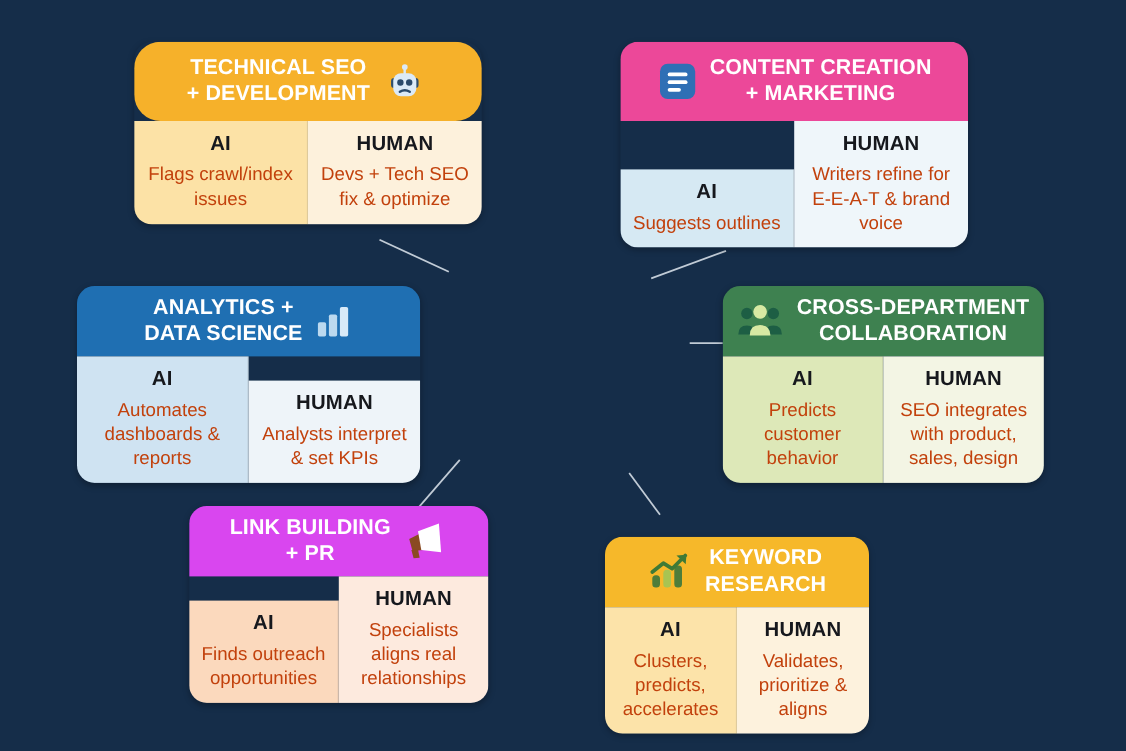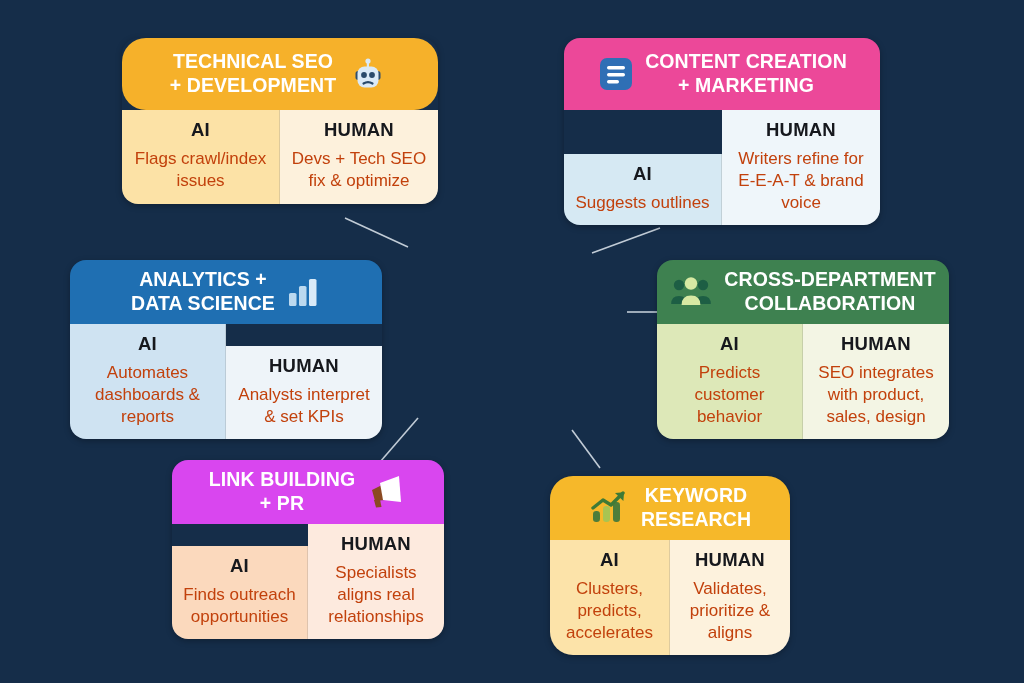--- a/index.html
+++ b/index.html
@@ -85,21 +85,21 @@
   #card-cross{left:657px;top:260px;width:292px;}
   #card-cross .card-head{background:#3e8150;height:64px;}
   #card-cross .col.left{background:#dde8b8;}
   #card-cross .col.right{background:#f3f5e4;}
 
   #card-link{left:172px;top:460px;width:272px;}
   #card-link .card-head{background:#d946ef;height:64px;}
   #card-link .col.left{background:#fbd9bd;}
   #card-link .col.right{background:#fdeade;}
 
-  #card-keyword{left:550px;top:476px;width:240px;border-radius:23px;}
+  #card-keyword{left:550px;top:488px;width:240px;}
   #card-keyword .card-head{background:#f6b82a;height:64px;}
   #card-keyword .col.left{background:#fce3a9;}
   #card-keyword .col.right{background:#fdf2dd;}
 
   #card-technical .card-head{flex-direction:row;}
   #card-content  .card-head{flex-direction:row;}
   #card-keyword  .card-head{flex-direction:row;}
   #card-cross    .card-head{flex-direction:row;}
 </style>
 </head>

